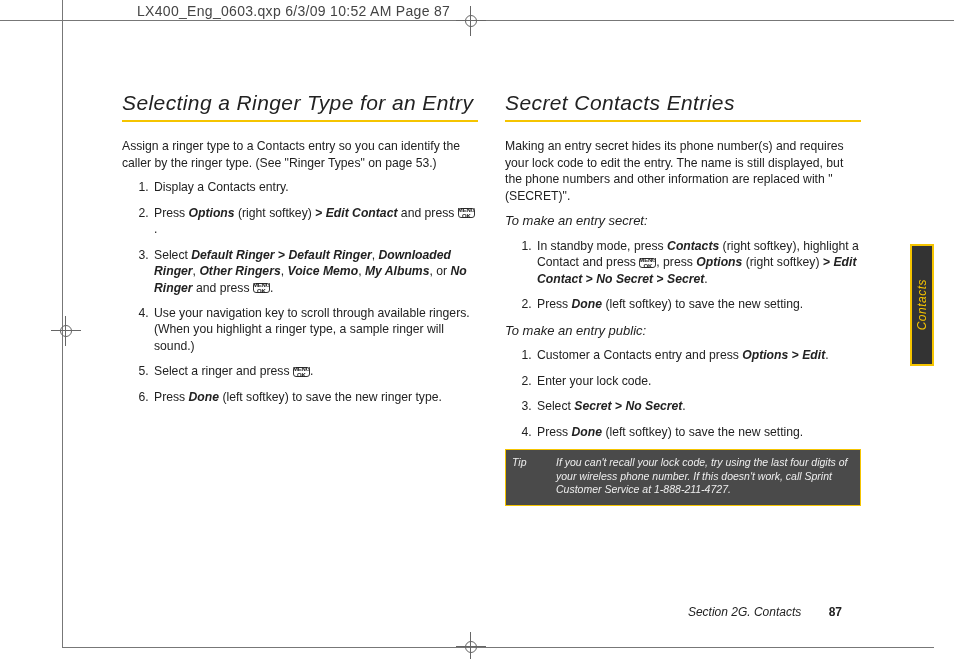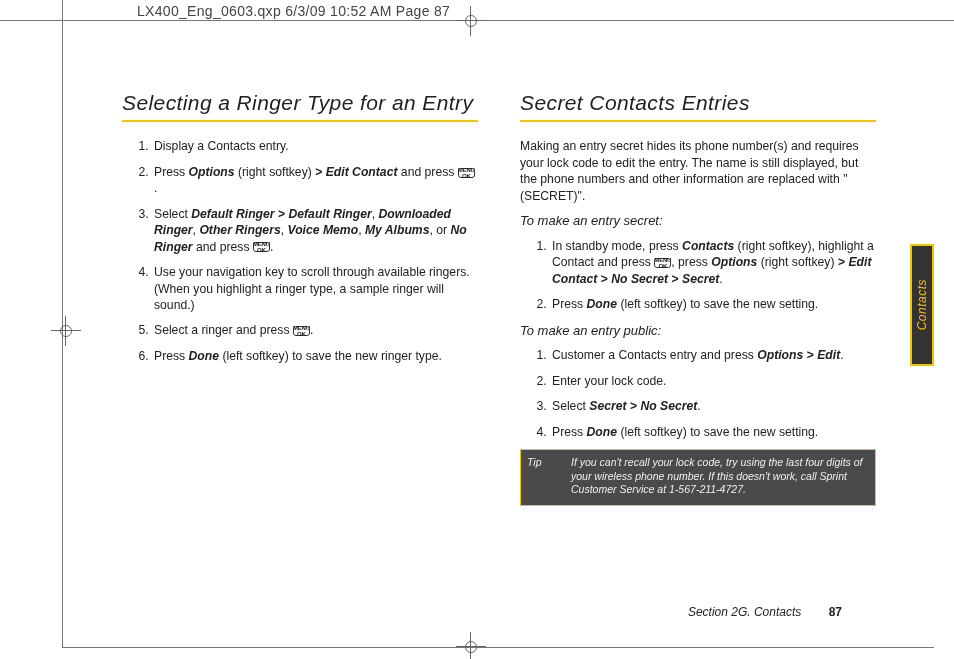--- a/index.html
+++ b/index.html
@@ -41,21 +41,21 @@
   .reg .h { position:absolute; top:10px; left:-4px; height:1px; width:30px; background:#666; }
   .reg.top { left:460px; top:10px; }
   .reg.bot { left:460px; top:636px; }
   .reg.left{ left:55px; top:320px; }
 
   .content {
     position: absolute;
     left: 122px; top: 90px;
     width: 760px;
     display: flex;
-    gap: 42px;
+    gap: 27px;
   }
   .col { width: 356px; }
   h2 {
     font-style: italic;
     font-weight: 500;
     font-size: 21px;
     color: #222;
     letter-spacing: .4px;
     line-height: 1.25;
     margin-bottom: 4px;
@@ -130,20 +130,21 @@
 
 <div class="sidetab">
     <span>Contacts</span>
   </div>
 
 <div class="content">
 
   <div class="col">
     <h2>Selecting a Ringer Type for an Entry</h2>
     <div class="rule"></div>
+    <p>Assign a ringer type to a Contacts entry so you can identify the caller by the ringer type. (See "Ringer Types" on page 53.)</p>
     <ol>
       <li>Display a Contacts entry.</li>
       <li>
         <span>Press </span><span class="it b">Options</span><span> (right softkey) </span><span class="gt">&gt;</span> <span class="it b">Edit Contact</span><span> and press </span><span class="keyicon">
             <span>MENU OK</span>
           </span>.
       </li>
       <li>
         <span>Select </span><span class="it b">Default Ringer</span> <span class="gt">&gt;</span> <span class="it b">Default Ringer</span><span>, </span><span class="it b">Downloaded Ringer</span><span>, </span><span class="it b">Other Ringers</span><span>, </span><span class="it b">Voice Memo</span><span>, </span><span class="it b">My Albums</span><span>, or </span><span class="it b">No Ringer</span><span> and press </span><span class="keyicon">
             <span>MENU OK</span>
@@ -184,21 +185,21 @@
       <li>Enter your lock code.</li>
       <li>
         <span>Select </span><span class="it b">Secret</span> <span class="gt">&gt;</span> <span class="it b">No Secret</span><span>.</span>
       </li>
       <li>
         <span>Press </span><span class="it b">Done</span><span> (left softkey) to save the new setting.</span>
       </li>
     </ol>
     <div class="tipbox">
       <div class="tl">Tip</div>
-      <div class="tb">If you can't recall your lock code, try using the last four digits of your wireless phone number. If this doesn't work, call Sprint Customer Service at 1-567-211-4727.</div>
+      <div class="tb">If you can't recall your lock code, try using the last four digits of your wireless phone number. If this doesn't work, call Sprint Customer Service at 1-888-211-4727.</div>
     </div>
   </div>
 </div>
 
 <div class="footer">
   <span>Section 2G. Contacts</span>
   <span class="pn">87</span>
 </div>
 
 </body></html>

